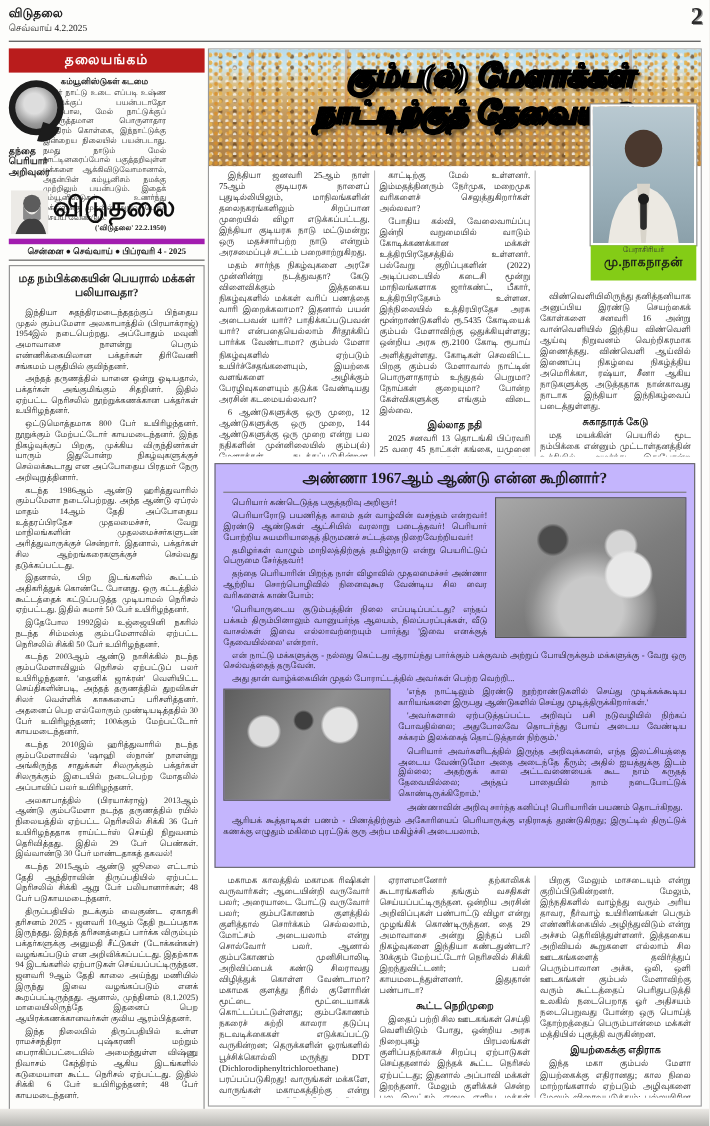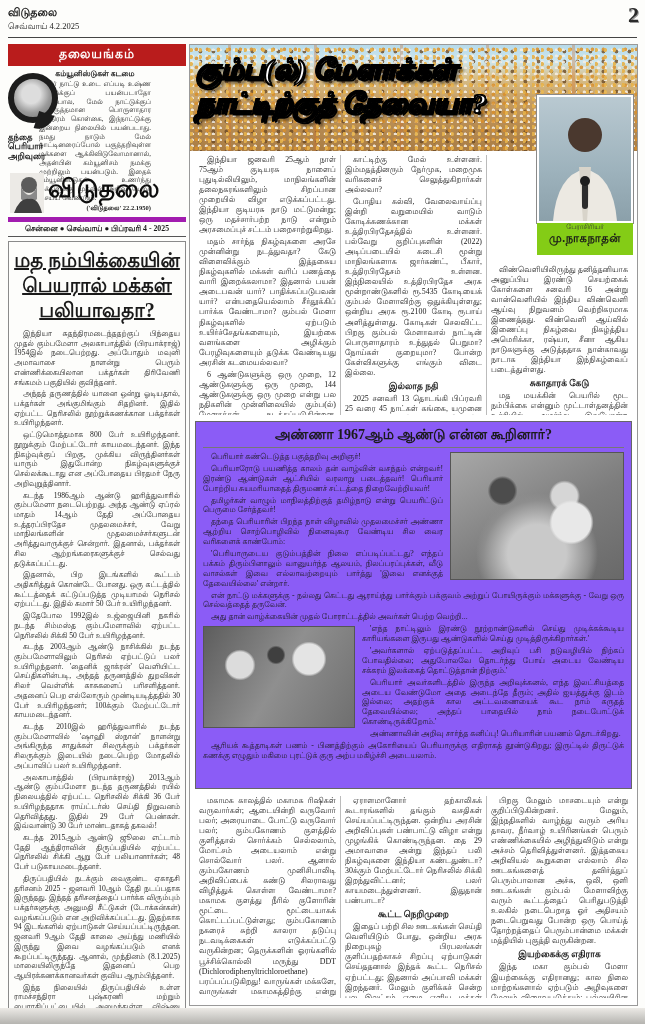--- a/index.html
+++ b/index.html
@@ -28,36 +28,36 @@
   #advice-title{font-weight:bold;text-align:center;font-size:7.5px;margin-bottom:1px;}
   #advice-text{text-align:justify;line-height:1.25;}
   #advice-attrib{text-align:right;font-weight:bold;font-size:6.5px;margin-top:1px;}
   #masthead-row{position:relative;height:42px;margin-top:4px;}
   #periyar-sketch{position:absolute;left:2px;top:0;width:34px;height:40px;}
   #masthead-title{position:absolute;left:40px;top:2px;width:134px;font-size:25px;font-weight:bold;
                   letter-spacing:0;color:#0d0d0d;}
   #dateline{border-top:5px solid #a21caf;border-bottom:1px solid #555;text-align:center;
             font-size:7.8px;font-weight:bold;padding:2px 0;margin-top:2px;}
   #editorial-box{border:1px solid #8a8a8a;margin-top:4px;padding:4px 5px;height:770px;overflow:hidden;}
-  #editorial-headline{font-size:20px;font-weight:bold;text-align:center;line-height:1.25;
-                      margin:2px 0 6px 0;text-decoration:underline;}
+  #editorial-headline{font-size:10px;font-weight:bold;text-align:center;line-height:1.25;
+                      margin:2px 0 6px 0;}
   .ed-p{font-size:7.6px;line-height:1.28;text-align:justify;text-indent:9px;margin:0 0 2px 0;}
   
   #main{position:absolute;left:189px;top:44px;width:449px;height:962px;border:1px solid #999;
         box-sizing:border-box;background:#fff;}
   #banner-photo{position:absolute;left:0;top:0;width:447px;height:106px;
     background:
       radial-gradient(circle at 12% 72%,rgba(230,178,74,.9) 0 1.6px,transparent 2.4px),
       radial-gradient(circle at 58% 48%,rgba(217,143,43,.85) 0 1.4px,transparent 2.2px),
       radial-gradient(circle at 33% 85%,rgba(245,238,226,.9) 0 1.2px,transparent 2px),
       radial-gradient(circle at 80% 65%,rgba(107,74,38,.8) 0 1.5px,transparent 2.3px),
       repeating-linear-gradient(90deg,transparent 0 38px,rgba(205,110,44,.35) 38px 41px,transparent 41px 86px),
       linear-gradient(180deg,#b7dbeb 0,#cde6ee 16%,#d9c08a 30%,#c49a5e 55%,#a97c44 100%);
     background-size:9px 7px,11px 9px,7px 6px,13px 10px,auto,auto;}
-  #main-headline{position:absolute;left:6px;top:8px;width:380px;text-align:left;
+  #main-headline{position:absolute;left:6px;top:8px;width:380px;text-align:right;
     font-weight:bold;font-style:italic;font-size:28px;line-height:1.2;color:#fff;
     -webkit-text-stroke:1.5px #000;
     text-shadow:2px 2px 0 #000,-1px -1px 0 #000,1px -1px 0 #000,-1px 1px 0 #000,4px 4px 3px rgba(0,0,0,.55);}
   #author-photo{position:absolute;right:4px;top:50px;width:92px;height:124px;border:2px solid #fff;
     box-shadow:0 0 0 1px #8a8a8a;z-index:3;
     background:linear-gradient(180deg,#b9c9d1 0,#9db2bc 60%,#8ba0aa 100%);}
   #author-caption{position:absolute;right:4px;top:178px;width:96px;height:32px;background:#84cc16;
     text-align:center;z-index:3;}
   #author-role{font-size:7px;color:#333;}
   #author-name{font-size:11.5px;font-weight:bold;letter-spacing:.5px;}
@@ -65,21 +65,21 @@
     padding:4px 5px;box-sizing:border-box;overflow:hidden;}
   #cols-bottom{position:absolute;left:0;top:748px;width:447px;height:208px;display:flex;
     padding:3px 5px;box-sizing:border-box;overflow:hidden;}
   .col{flex:1 1 0;overflow:hidden;padding:0 4px;}
   .col + .col{border-left:1px solid #bbb;}
   .art-p{font-size:7.9px;line-height:1.27;text-align:justify;text-indent:8px;margin:0 0 2px 0;}
   .subhead{font-size:9px;font-weight:bold;text-align:center;margin:3px 0 2px 0;}
   #portrait-spacer{float:right;width:100px;height:110px;}
   
   #feature-box{position:absolute;left:5px;top:376px;width:437px;height:368px;border:1px solid #666;
-    background:#8b5cf6;padding:5px 7px;box-sizing:border-box;overflow:hidden;}
+    background:#c4b5fd;padding:5px 7px;box-sizing:border-box;overflow:hidden;}
   #feature-title{font-size:14px;font-weight:bold;text-align:center;padding-bottom:3px;
     border-bottom:1px solid #777;margin-bottom:4px;}
   .box-p{font-size:7.8px;line-height:1.27;text-align:justify;text-indent:8px;margin:0 0 2px 0;}
   #box-photo-1{float:right;width:172px;height:126px;margin:0 0 4px 7px;border:1px solid #555;
     background:
       radial-gradient(circle at 70% 55%,#e8e8e8 0 14%,transparent 16%),
       radial-gradient(circle at 66% 34%,#d6d6d6 0 9%,transparent 11%),
       radial-gradient(circle at 30% 30%,#4c4c4c 0 8%,transparent 10%),
       radial-gradient(circle at 50% 80%,#c9c9c9 0 22%,#8e8e8e 40%,transparent 46%),
       linear-gradient(150deg,#a8a8a8 0,#7d7d7d 55%,#696969 100%);}

